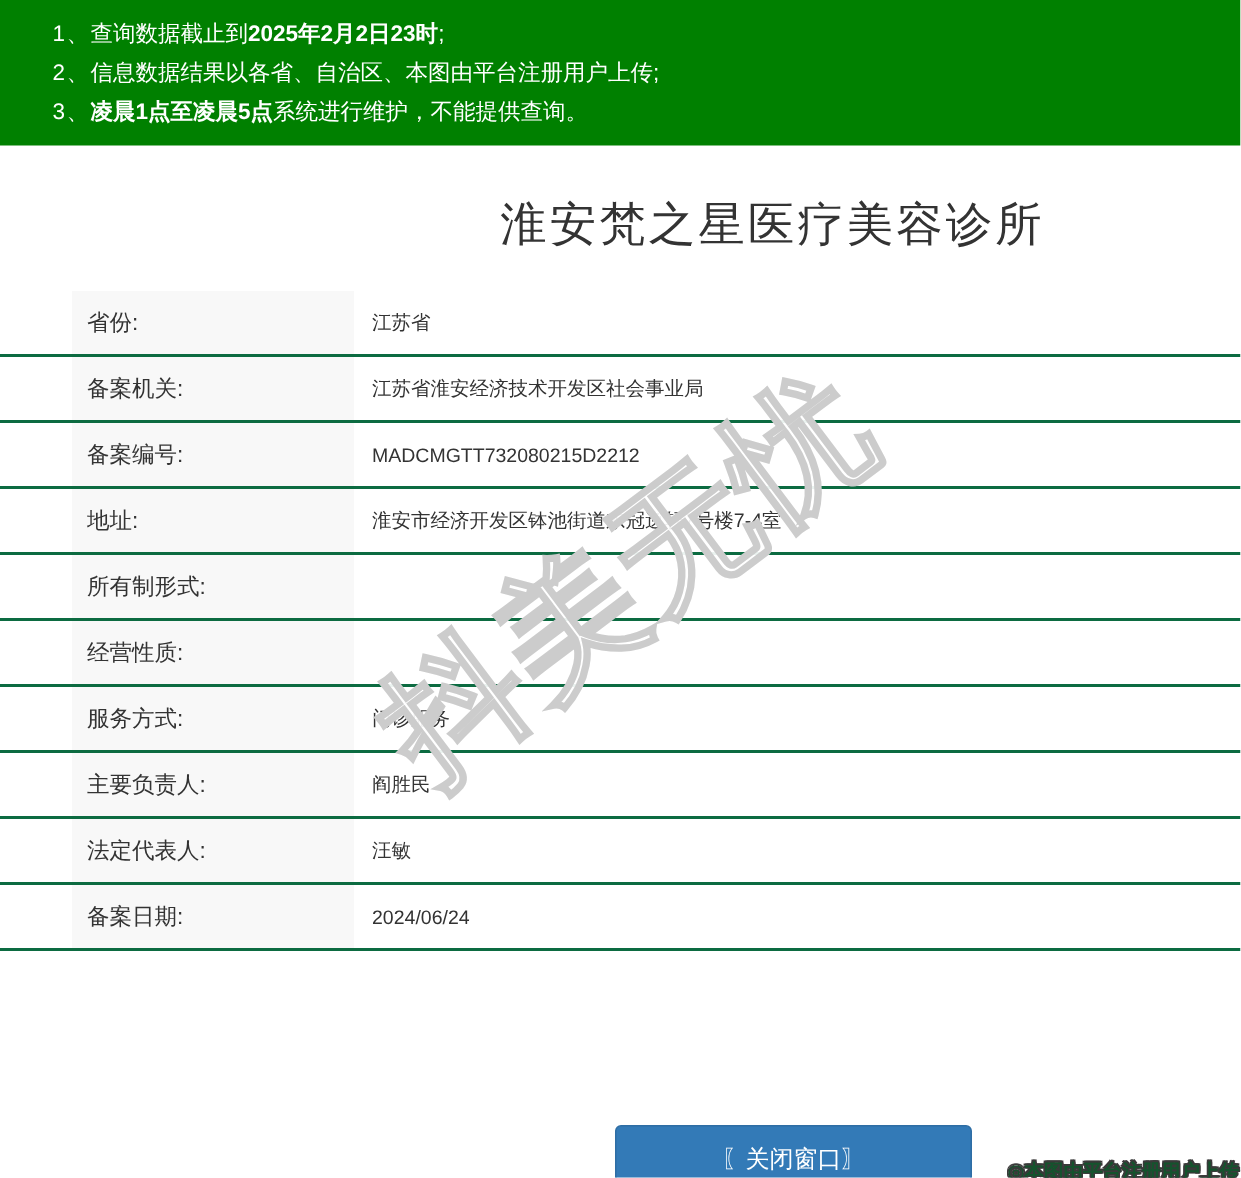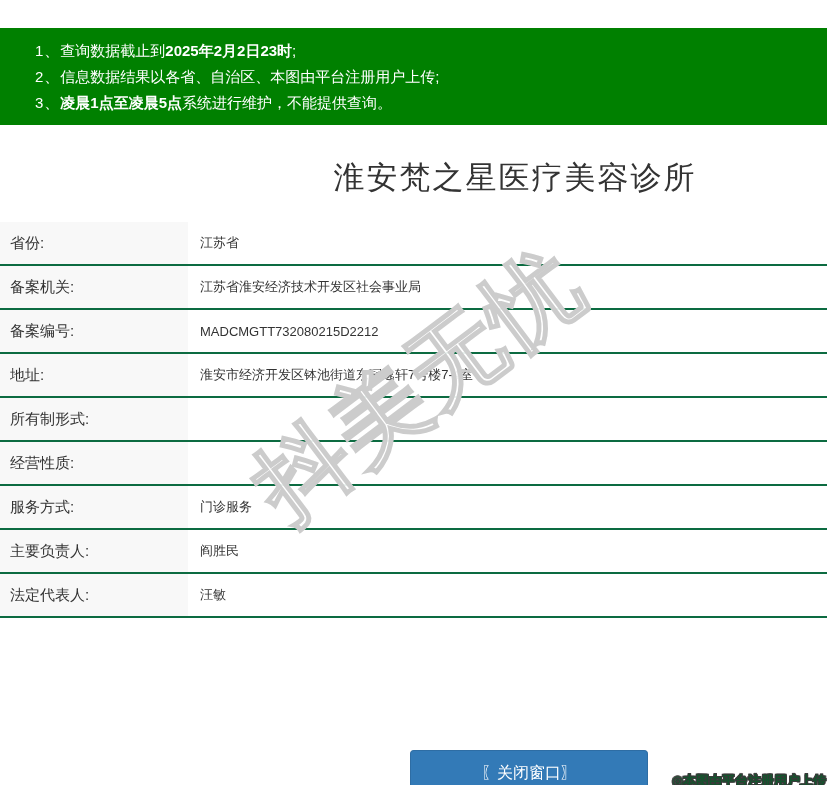--- a/index.html
+++ b/index.html
@@ -11,21 +11,20 @@
     font-family:"Liberation Sans","DejaVu Sans",sans-serif;
     color:#333333;
   }
   
   .notice {
     width:827px;
     background:#008000;
     color:#ffffff;
     padding:10px 0 12px 35px;
     height:97px;
-    margin-top:28px;
   }
   .notice-line {
     font-size:15px;
     line-height:26px;
     white-space:nowrap;
   }
   .notice-line .num { letter-spacing:1px; }
   .notice-line b { font-weight:bold; }
   
   .content-col { width:1030px; }
@@ -37,20 +36,21 @@
     font-weight:400;
     color:#333333;
     letter-spacing:2px;
   }
   
   .info-table { margin-top:23px; width:827px; }
   .row {
     display:flex;
     height:44px;
     border-bottom:2px solid #0c6b41;
+    padding-left:48px;
   }
   .row-label {
     width:188px;
     background:#f8f8f8;
     display:flex;
     align-items:center;
     padding-left:10px;
     font-size:15px;
     color:#333333;
   }
@@ -161,19 +161,23 @@
     <div class="row-value">门诊服务</div>
   </div>
   <div class="row">
     <div class="row-label">主要负责人:</div>
     <div class="row-value">阎胜民</div>
   </div>
   <div class="row">
     <div class="row-label">法定代表人:</div>
     <div class="row-value">汪敏</div>
   </div>
+  <div class="row">
+    <div class="row-label">备案日期:</div>
+    <div class="row-value">2024/06/24</div>
+  </div>
 </div>
 
 <div class="watermark">抖美无忧</div>
 
 <button class="close-btn">〖关闭窗口〗</button>
 
 <div class="attribution">◎本图由平台注册用户上传</div>
 
 </body></html>

